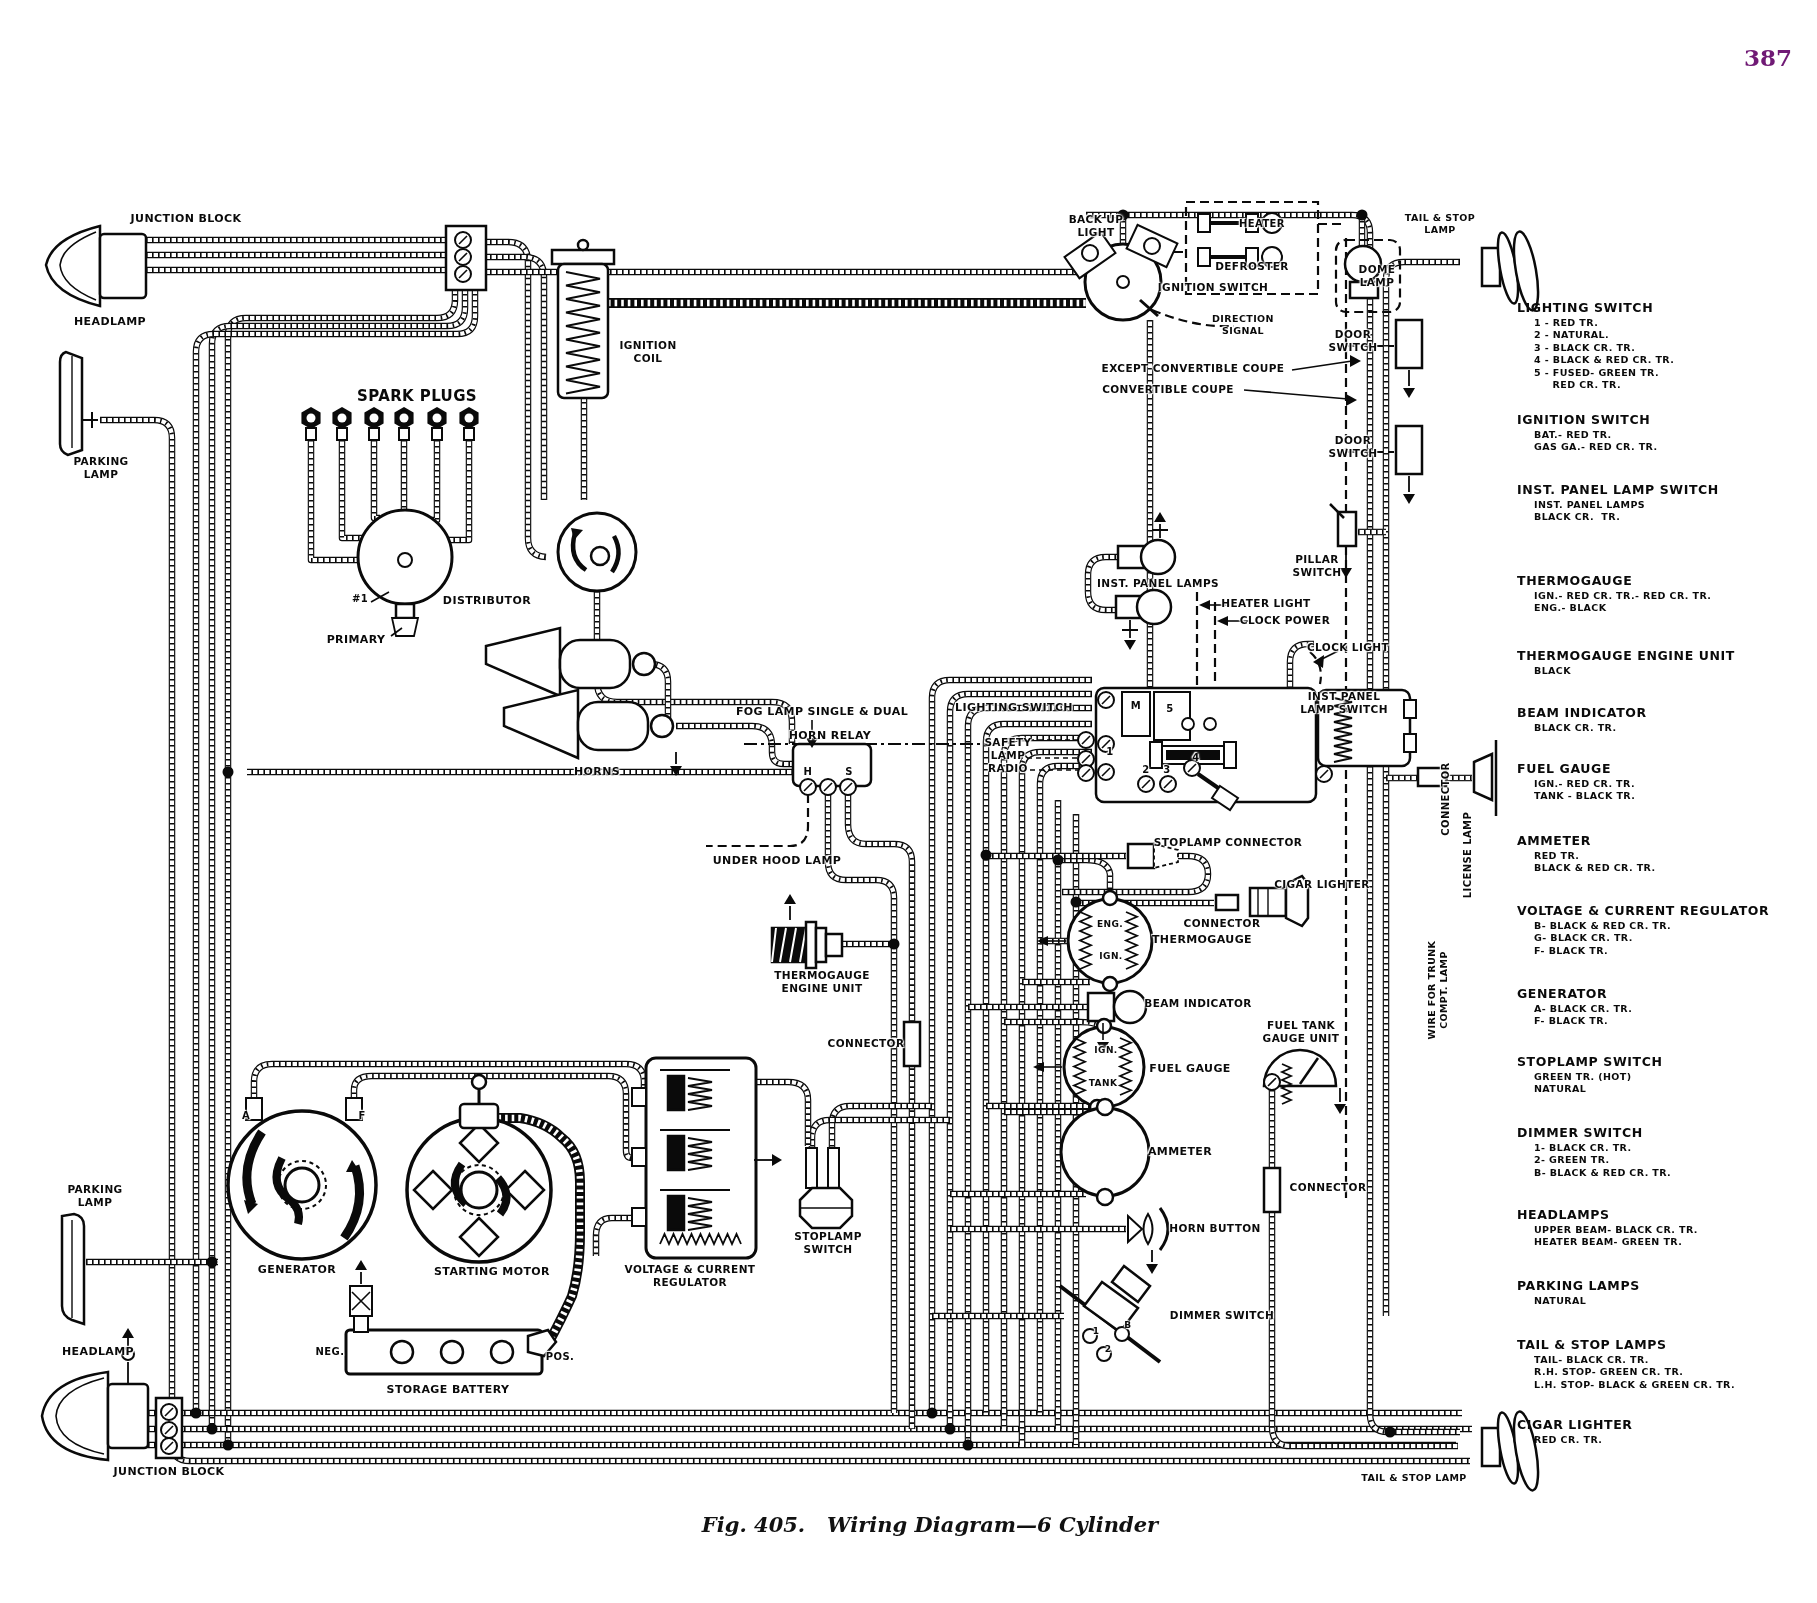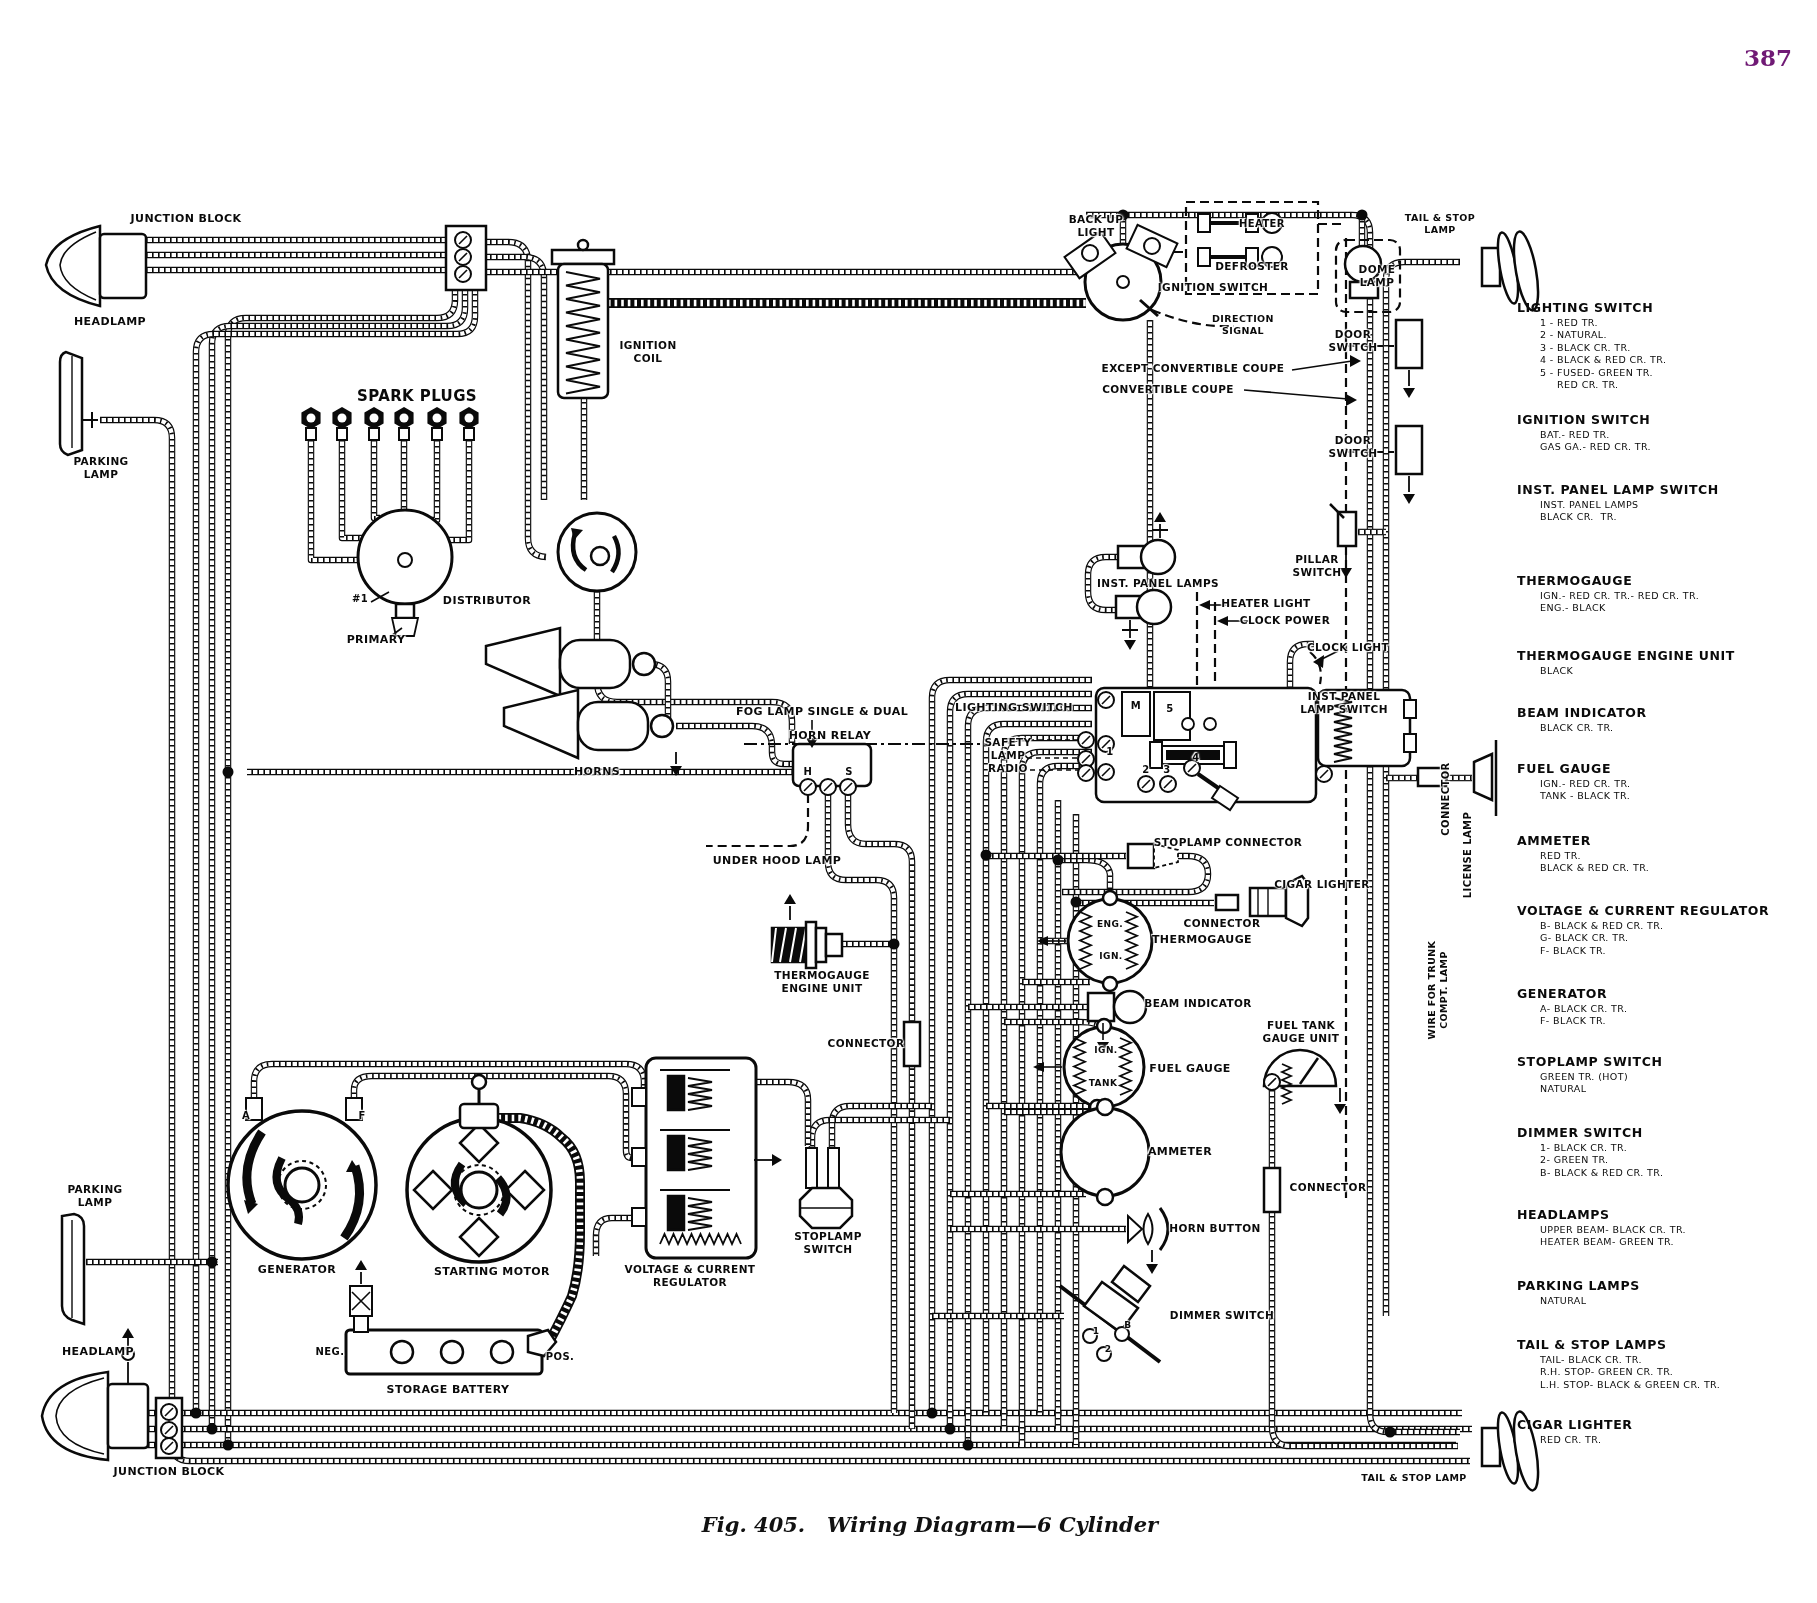--- a/index.html
+++ b/index.html
@@ -5,21 +5,21 @@
   html,body{margin:0;padding:0;background:#e8e8e8;}
   .canvas{position:relative;width:1817px;height:1603px;background:#ffffff;overflow:hidden;
           font-family:"DejaVu Sans",sans-serif;}
   svg{position:absolute;left:0;top:0;}
   .lbl{position:absolute;transform:translate(-50%,-50%);color:#0a0a0a;font-weight:700;
        letter-spacing:.4px;text-align:center;white-space:pre-line;line-height:1.25;
        text-shadow:0 0 2px #fff,0 0 3px #fff,1px 1px 1px #fff,-1px -1px 1px #fff;}
   .lbl.vert{transform:translate(-50%,-50%) rotate(-90deg);white-space:pre;}
   .leg-block{position:absolute;color:#0a0a0a;}
   .leg-title{font-weight:700;font-size:12.5px;letter-spacing:.6px;white-space:pre;}
-  .leg-line{font-weight:400;font-size:9.5px;letter-spacing:.4px;margin-left:23px;
+  .leg-line{font-weight:700;font-size:9.5px;letter-spacing:.4px;margin-left:17px;
             margin-top:1.5px;white-space:pre;}
   .pageno{position:absolute;font-family:"DejaVu Serif",serif;font-weight:700;font-size:23px;
           color:#701a75;transform:translate(-50%,-50%);}
   .caption{position:absolute;font-family:"DejaVu Serif",serif;font-style:italic;font-weight:700;
            font-size:21px;color:#111;transform:translate(-50%,-50%);white-space:pre;}
 </style>
 </head>
 <body>
 
 <div class="canvas">
@@ -714,21 +714,21 @@
 
 <div id="labels">
       <div class="lbl" style="left: 186px; top: 219px; font-size: 11px;">JUNCTION BLOCK</div>
       <div class="lbl" style="left: 110px; top: 322px; font-size: 11px;">HEADLAMP</div>
       <div class="lbl" style="left: 101px; top: 468px; font-size: 10.5px;">PARKING
 LAMP</div>
       <div class="lbl" style="left: 409px; top: 396px; font-size: 15px; margin-left: 8px;">SPARK PLUGS</div>
       <div class="lbl" style="left: 648px; top: 352px; font-size: 10.5px;">IGNITION
 COIL</div>
       <div class="lbl" style="left: 487px; top: 601px; font-size: 11px;">DISTRIBUTOR</div>
-      <div class="lbl" style="left: 376px; top: 640px; font-size: 11px; text-align: center;">PRIMARY</div>
+      <div class="lbl" style="left: 356px; top: 640px; font-size: 11px; text-align: center;">PRIMARY</div>
       <div class="lbl" style="left: 360px; top: 599px; font-size: 10px;">#1</div>
       <div class="lbl" style="left: 597px; top: 772px; font-size: 11px;">HORNS</div>
       <div class="lbl" style="left: 1096px; top: 226px; font-size: 10.5px;">BACK UP
 LIGHT</div>
       <div class="lbl" style="left: 1262px; top: 224px; font-size: 10px;">HEATER</div>
       <div class="lbl" style="left: 1252px; top: 267px; font-size: 10.5px;">DEFROSTER</div>
       <div class="lbl" style="left: 1213px; top: 288px; font-size: 10.5px;">IGNITION SWITCH</div>
       <div class="lbl" style="left: 1243px; top: 325px; font-size: 9.5px;">DIRECTION
 SIGNAL</div>
       <div class="lbl" style="left: 1193px; top: 369px; font-size: 10.5px;">EXCEPT CONVERTIBLE COUPE</div>

